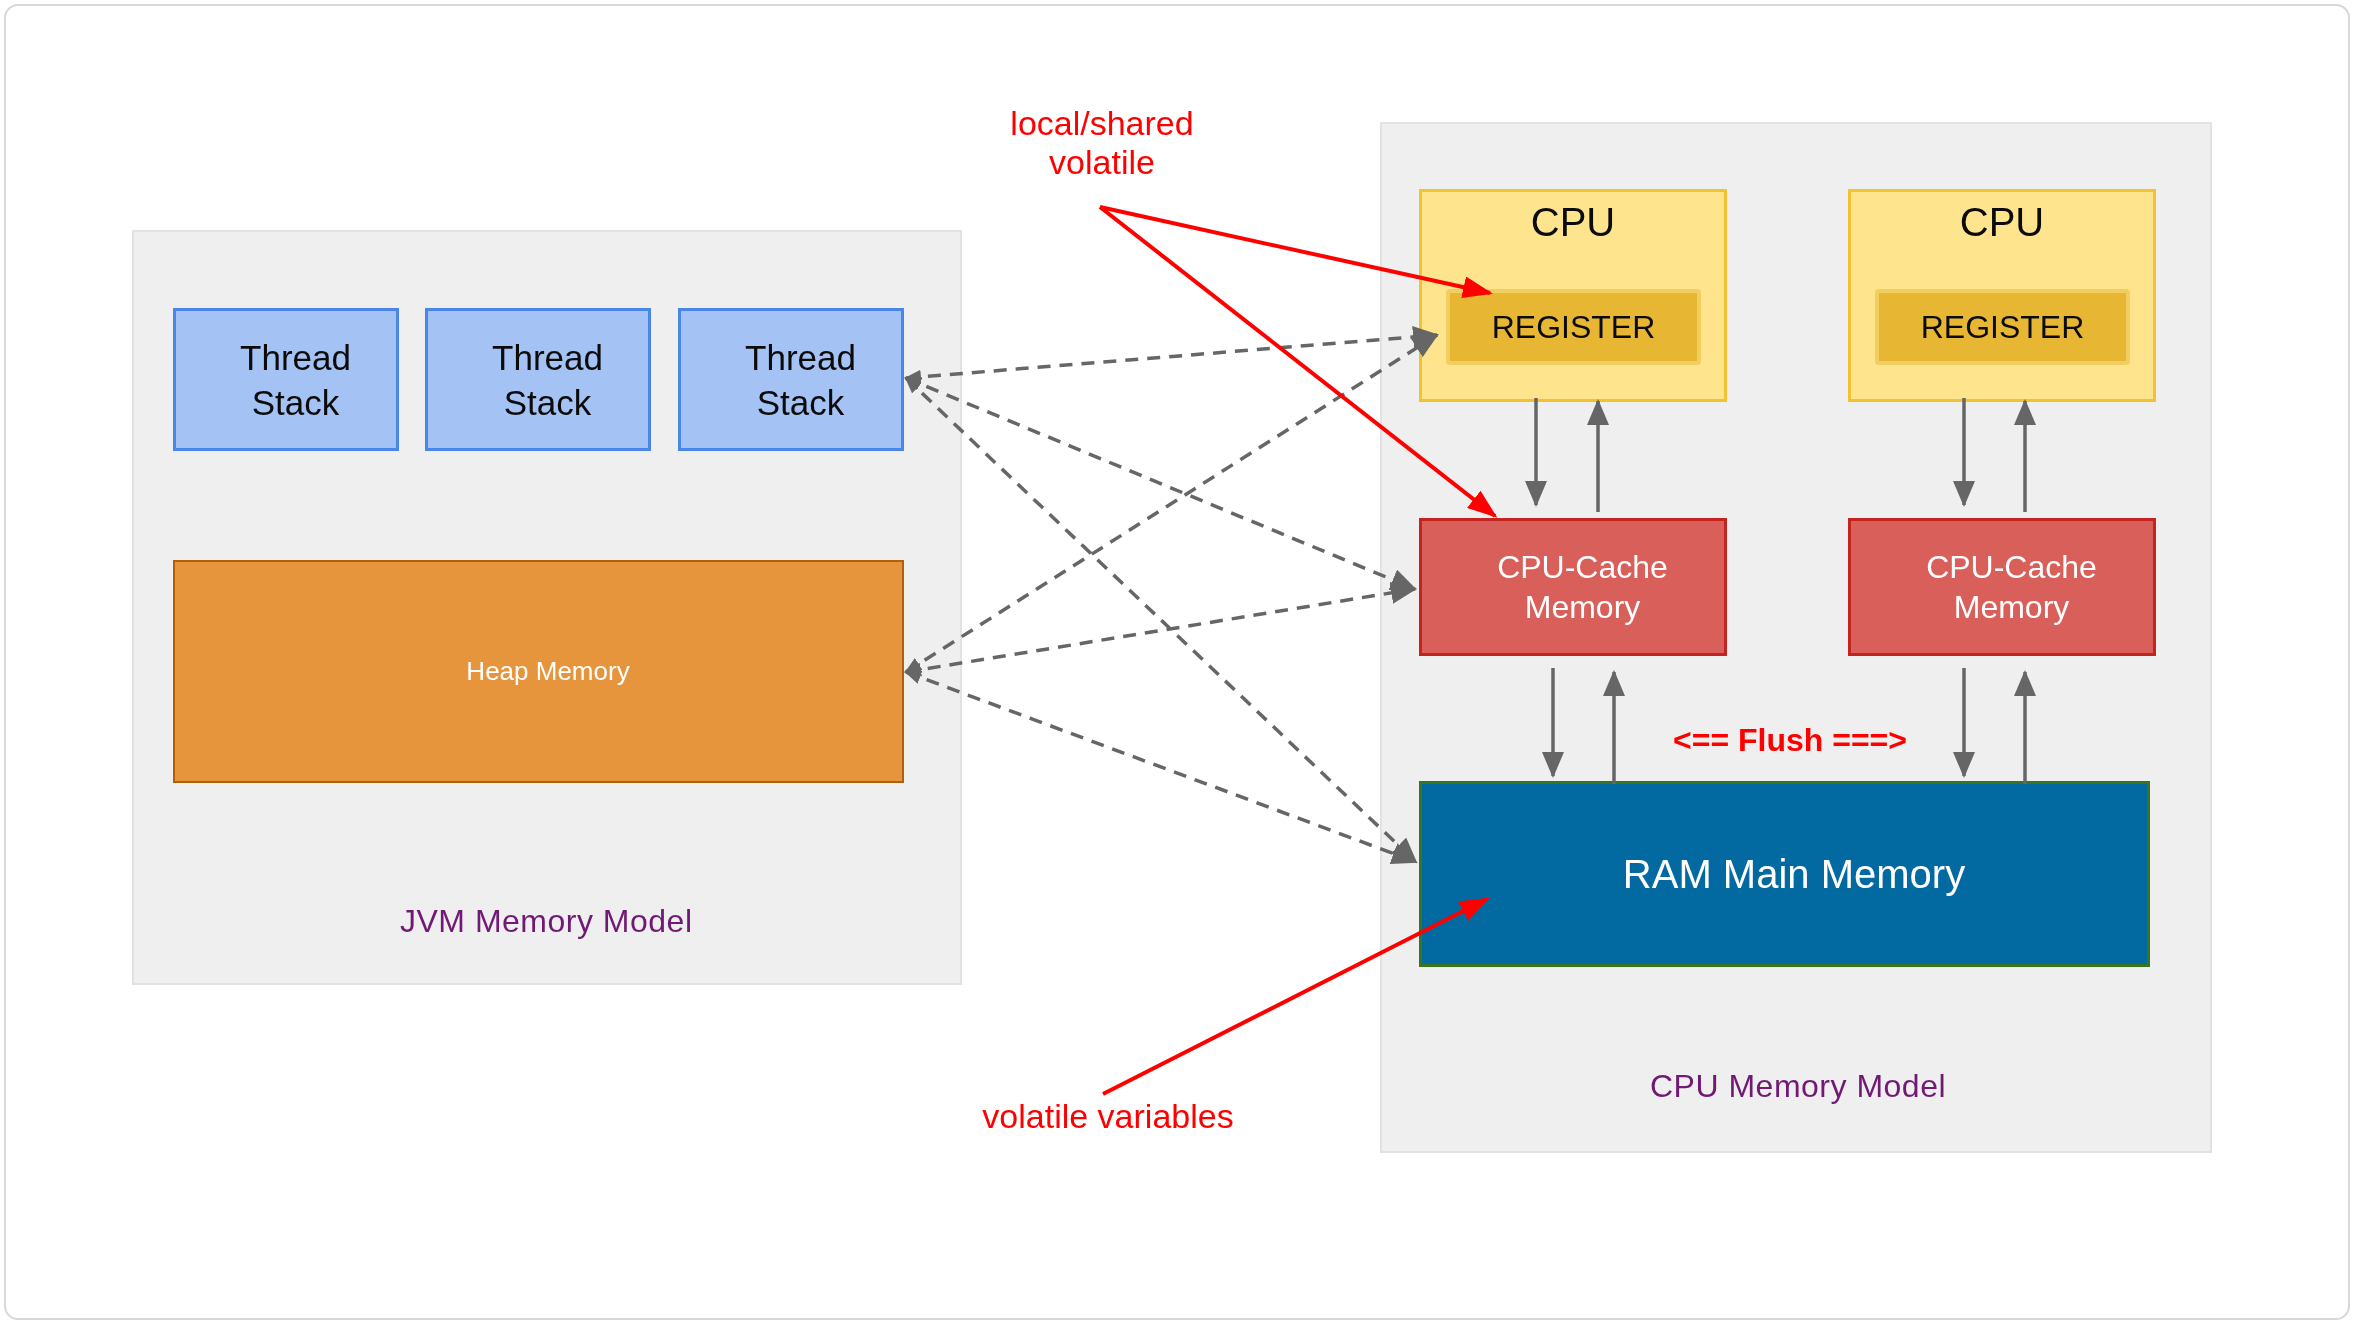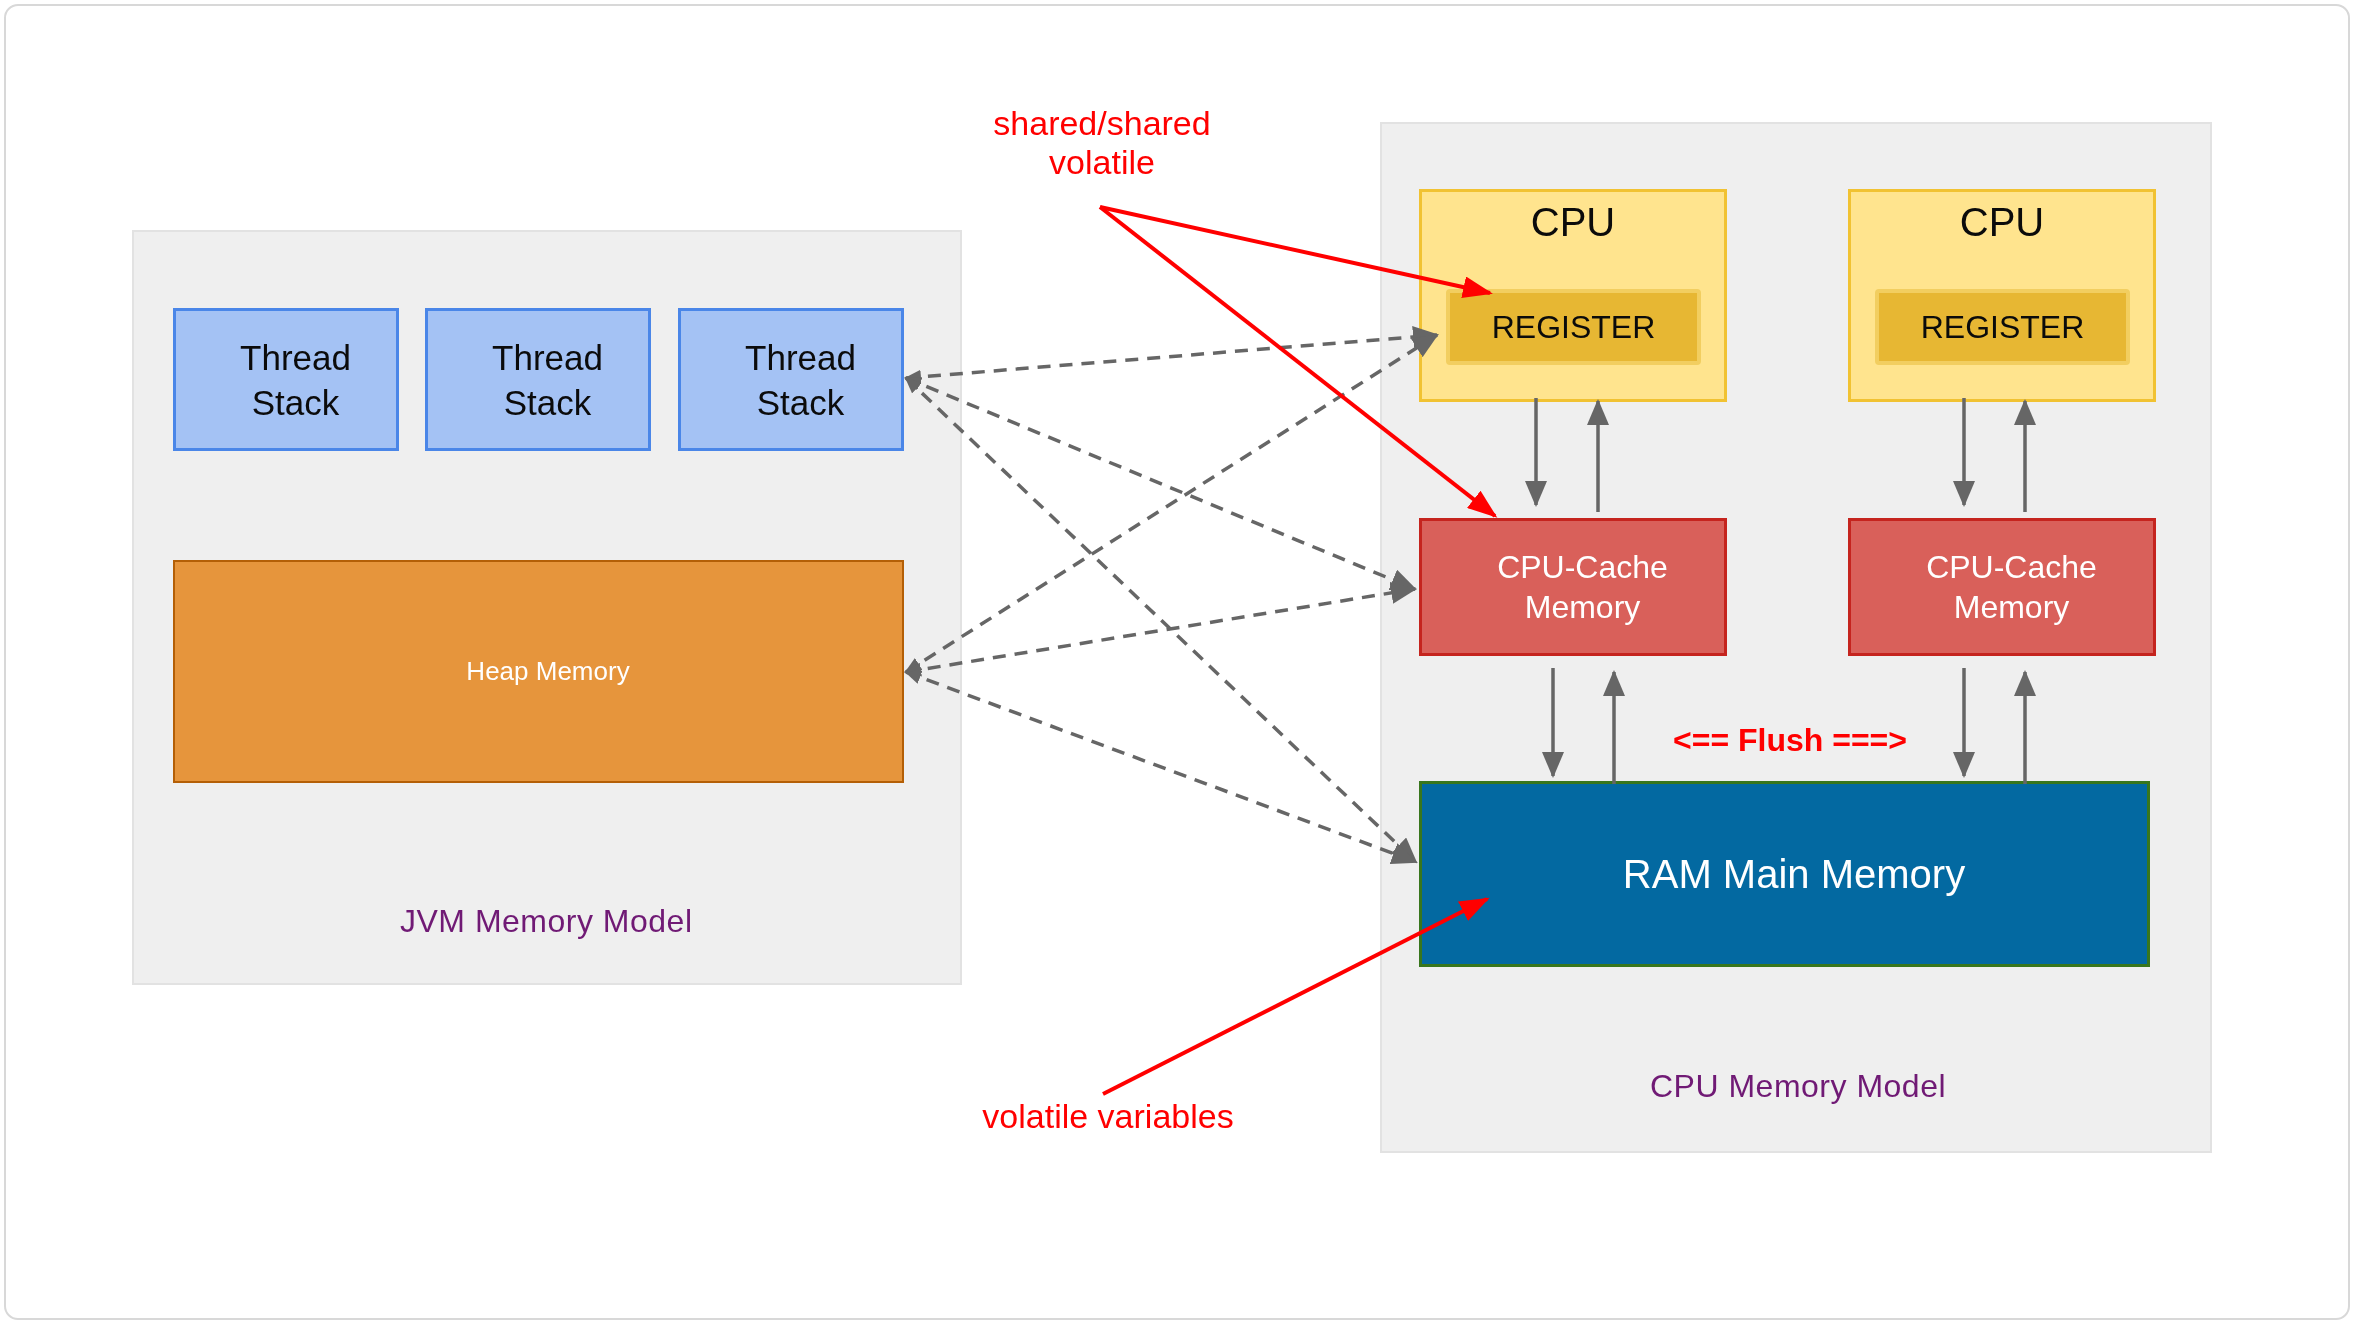--- a/index.html
+++ b/index.html
@@ -116,21 +116,21 @@
     </div>
   </div>
 
   <div class="box ram">
     <span>RAM Main Memory</span>
   </div>
 
   <div class="panel-label cpu-label">CPU Memory Model</div>
 
   <div class="red-note note-local">
-    <div>shared/shared</div>
+    <div>local/shared</div>
     <div>volatile</div>
   </div>
   <div class="red-note note-volatile">volatile variables</div>
   <div class="red-note note-flush">&lt;== Flush ===&gt;</div>
 
   <svg class="overlay" viewBox="0 0 2354 1324">
     <defs>
       <marker id="agEnd" markerUnits="userSpaceOnUse" markerWidth="26" markerHeight="22" viewBox="0 0 26 22" refX="24" refY="11" orient="auto-start-reverse">
         <path d="M0,0 L26,11 L0,22 Z" fill="#666666"></path>
       </marker>

